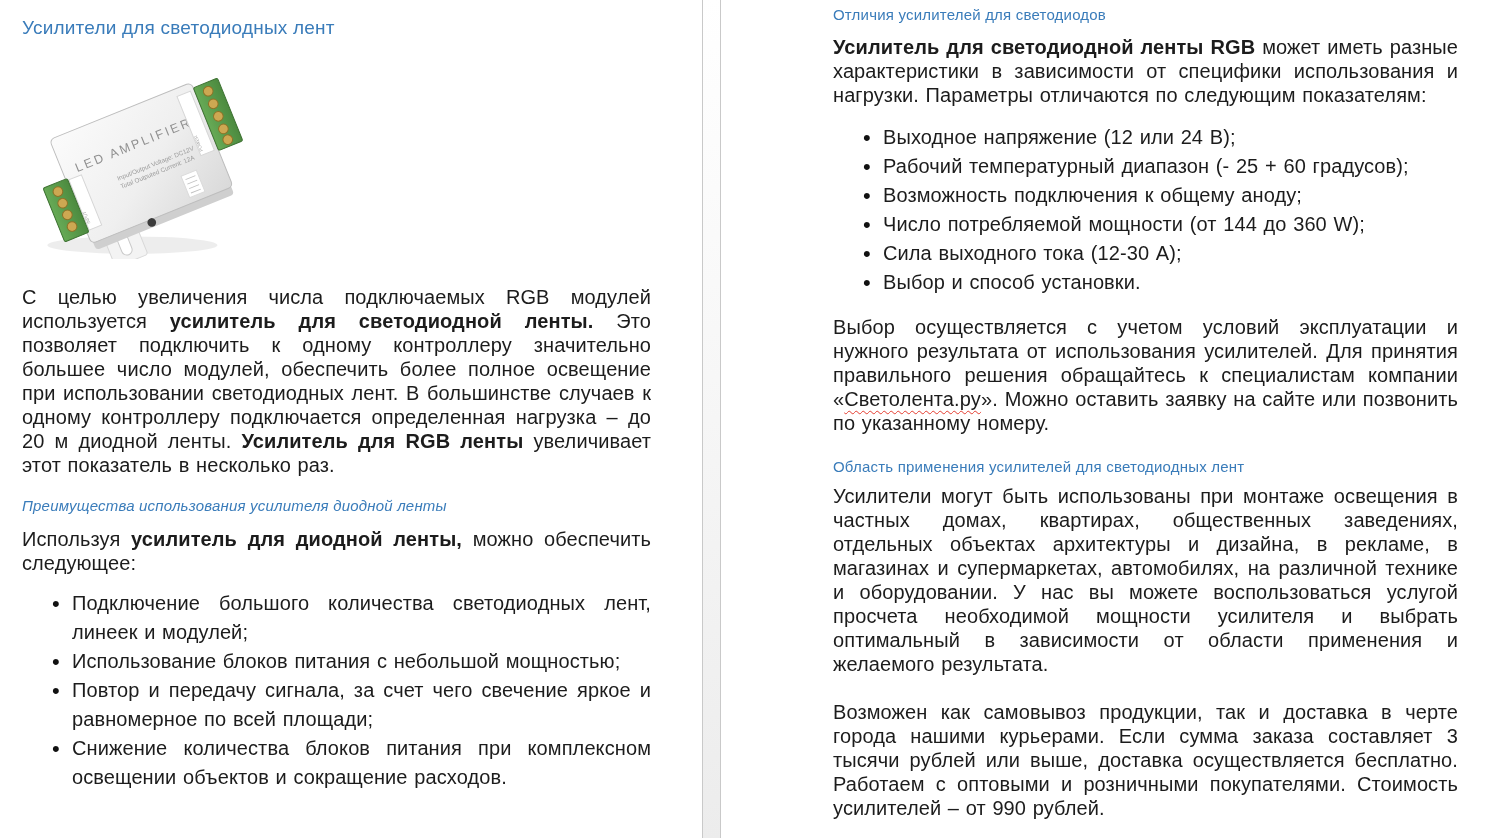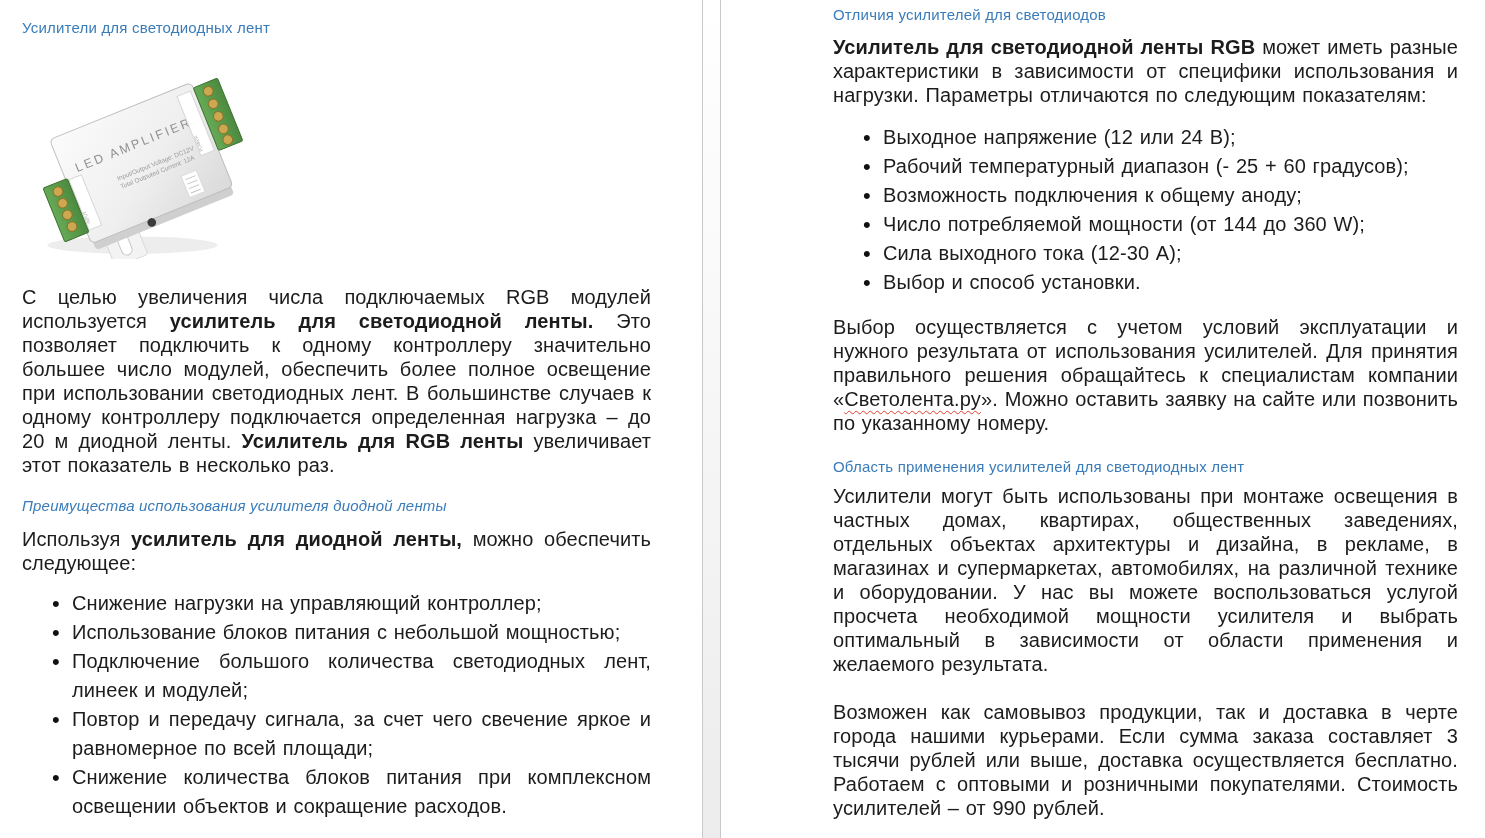--- a/index.html
+++ b/index.html
@@ -16,21 +16,21 @@
     border-left:1px solid #c9c9c9; border-right:1px solid #c9c9c9;
   }
   .page { position:absolute; }
   .page-left  { left:22px;  top:10px; width:629px; }
   .page-right { left:833px; top:2px;  width:625px; }
 
   .heading {
     font-weight:400; color:var(--accent,#3a7cba);
     font-size:15px; line-height:26px; letter-spacing:0.2px;
   }
-  .h-main { font-size:15px; }
+  .h-main { font-size:19px; }
 
   .para {
     font-size:20px; line-height:24px; text-align:justify;
     letter-spacing:0.1px; word-spacing:1px;
   }
   .para .bold { font-weight:700; }
   .spell {
     text-decoration-line:underline; text-decoration-style:wavy;
     text-decoration-color:var(--spell,#e43d30);
     text-decoration-thickness:1px; text-underline-offset:4px;
@@ -135,23 +135,22 @@
       </svg>
     </figure>
 
     <p class="para para-intro"><span>С целью увеличения числа подключаемых RGB модулей используется </span><span class="bold">усилитель для светодиодной ленты.</span><span> Это позволяет подключить к одному контроллеру значительно большее число модулей, обеспечить более полное освещение при использовании светодиодных лент. В большинстве случаев к одному контроллеру подключается определенная нагрузка – до 20 м диодной ленты. </span><span class="bold">Усилитель для RGB ленты</span><span> увеличивает этот показатель в несколько раз.</span></p>
 
     <h2 class="heading heading-adv">Преимущества использования усилителя диодной ленты</h2>
 
     <p class="para para-lead"><span>Используя </span><span class="bold">усилитель для диодной ленты,</span><span> можно обеспечить следующее:</span></p>
 
     <ul class="bullets">
-        <li>Снижение нагрузки на управляющий контроллер;</li>
+        <li>Подключение большого количества светодиодных лент, линеек и модулей;</li>
         <li>Использование блоков питания с небольшой мощностью;</li>
-        <li>Подключение большого количества светодиодных лент, линеек и модулей;</li>
         <li>Повтор и передачу сигнала, за счет чего свечение яркое и равномерное по всей площади;</li>
         <li>Снижение количества блоков питания при комплексном освещении объектов и сокращение расходов.</li>
       </ul>
   </section>
 
   <div class="page-gap"></div>
 
   <section class="page page-right">
     <h2 class="heading">Отличия усилителей для светодиодов</h2>
 

